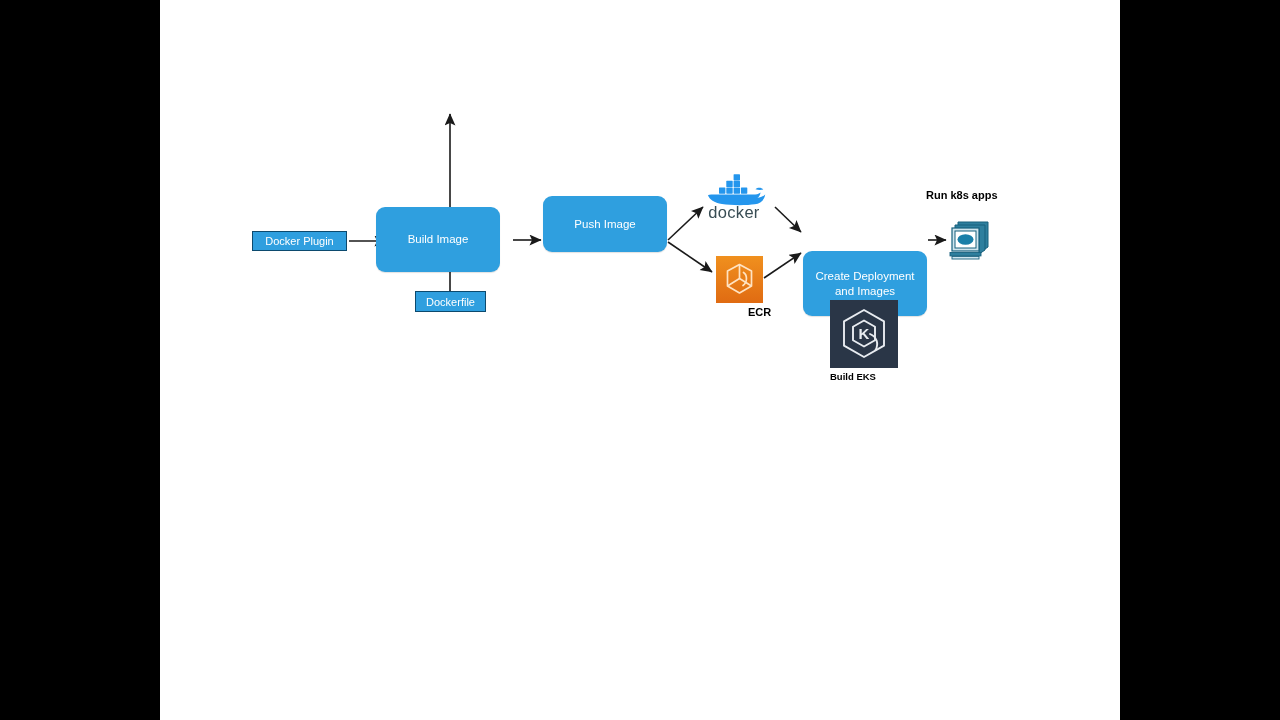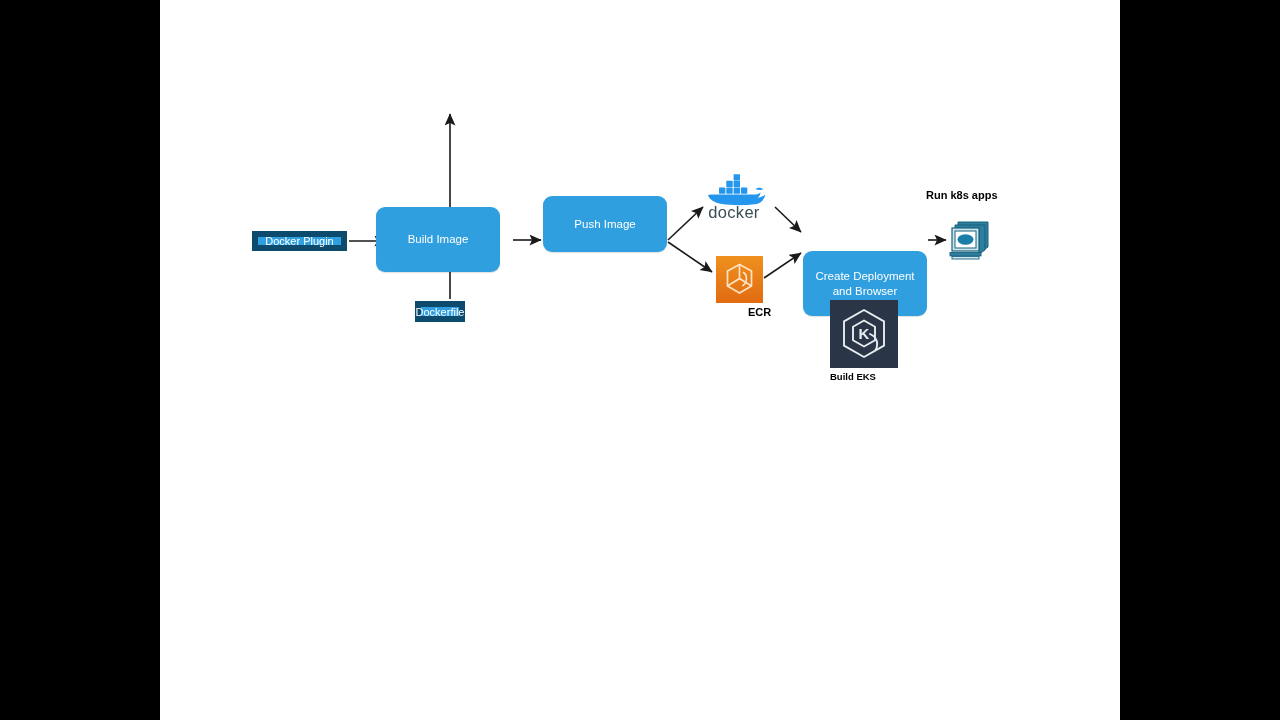--- a/index.html
+++ b/index.html
@@ -59,30 +59,30 @@
     display: flex;
     align-items: center;
     justify-content: center;
     letter-spacing: -0.1px;
     white-space: nowrap;
   }
 
   
   .flat-box {
     background: #2f9fdf;
-    border: 6px solid #0c4a6e;
+    border: 1px solid #0c4a6e;
     color: #ffffff;
     font-size: 11px;
     display: flex;
     align-items: center;
     justify-content: center;
     white-space: nowrap;
   }
   .box-docker-plugin { left: 252px; top: 231px; width: 95px; height: 20px; }
-  .box-dockerfile    { left: 415px; top: 301px; width: 50px; height: 21px; }
+  .box-dockerfile    { left: 415px; top: 291px; width: 71px; height: 21px; }
 
   
   .proc-box {
     background: #2f9fdf;
     border-radius: 9px;
     color: #ffffff;
     font-size: 11.5px;
     display: flex;
     align-items: center;
     justify-content: center;
@@ -220,21 +220,21 @@
           <path d="M23.5 22.5 L35.5 30"></path>
         </g>
         <path d="M27.5 16.5 C31.5 19 31.5 26.5 27 29.5" fill="none" stroke="#ffe3c2" stroke-width="1.7" stroke-linecap="round"></path>
       </svg>
     </div>
     <div class="caption cap-ecr" style="left:588px;">ECR</div>
 
     <div class="node proc-box box-create-dep" style="left:643px;">
       <span>
         <span>Create Deployment</span><br>
-        <span>and Browser</span>
+        <span>and Images</span>
       </span>
     </div>
 
     <div class="node icon-eks" style="left:670px; top:300px;">
       <svg width="68" height="68" viewBox="0 0 68 68">
         <rect x="0" y="0" width="68" height="68" fill="#2a3647"></rect>
         <g fill="none" stroke="#e8ecf1" stroke-width="1.9" stroke-linejoin="round">
 
           <path d="M34 10 L54 21.3 L54 45.7 L34 57 L14 45.7 L14 21.3 Z"></path>
 

